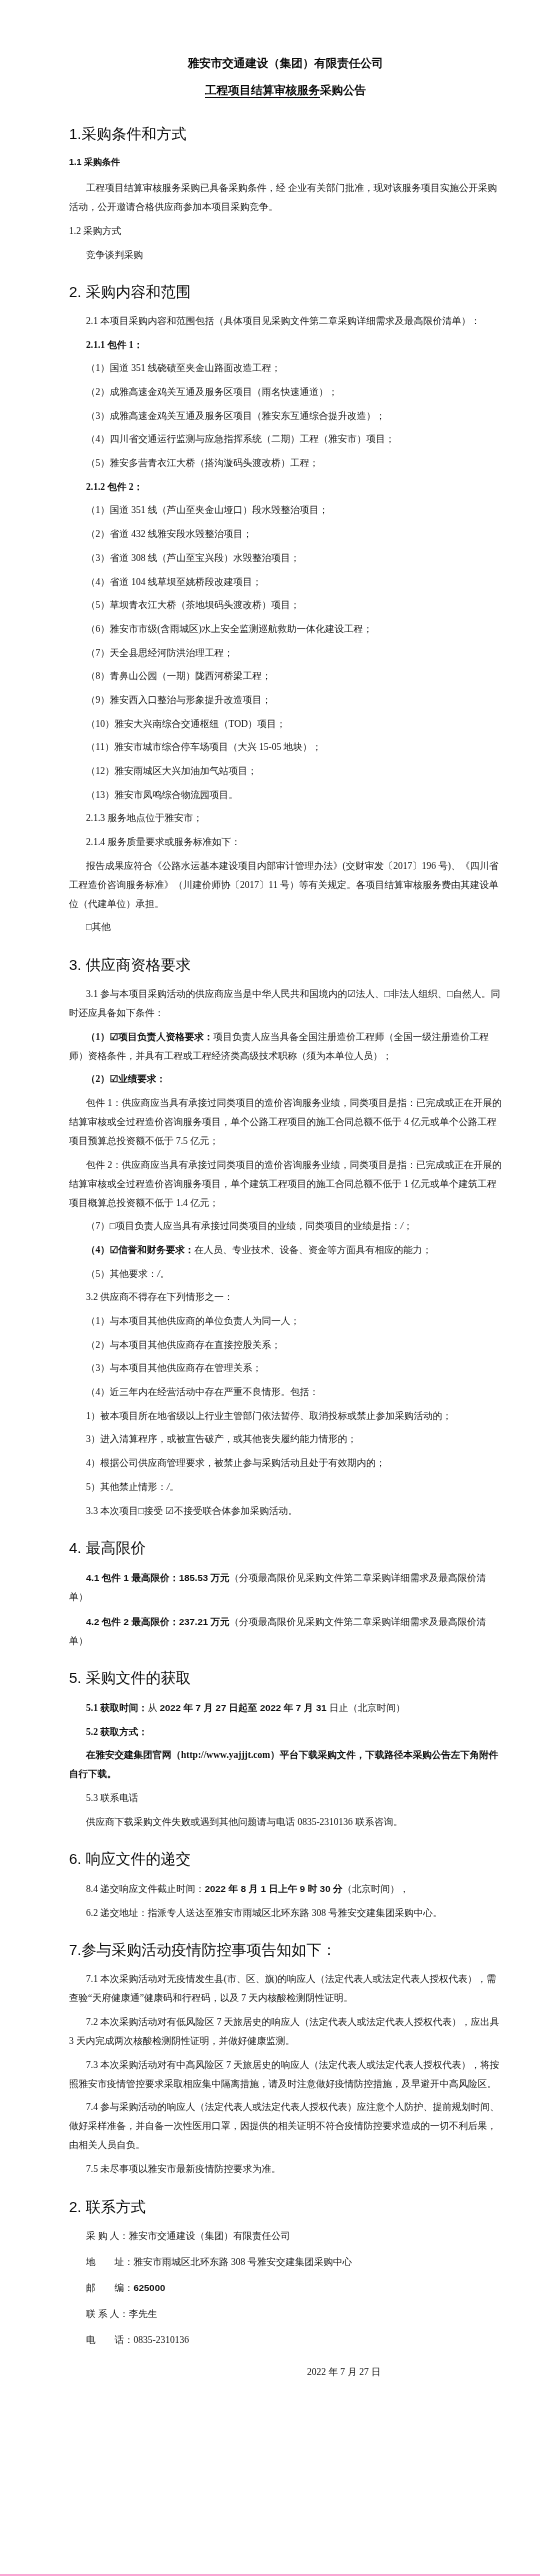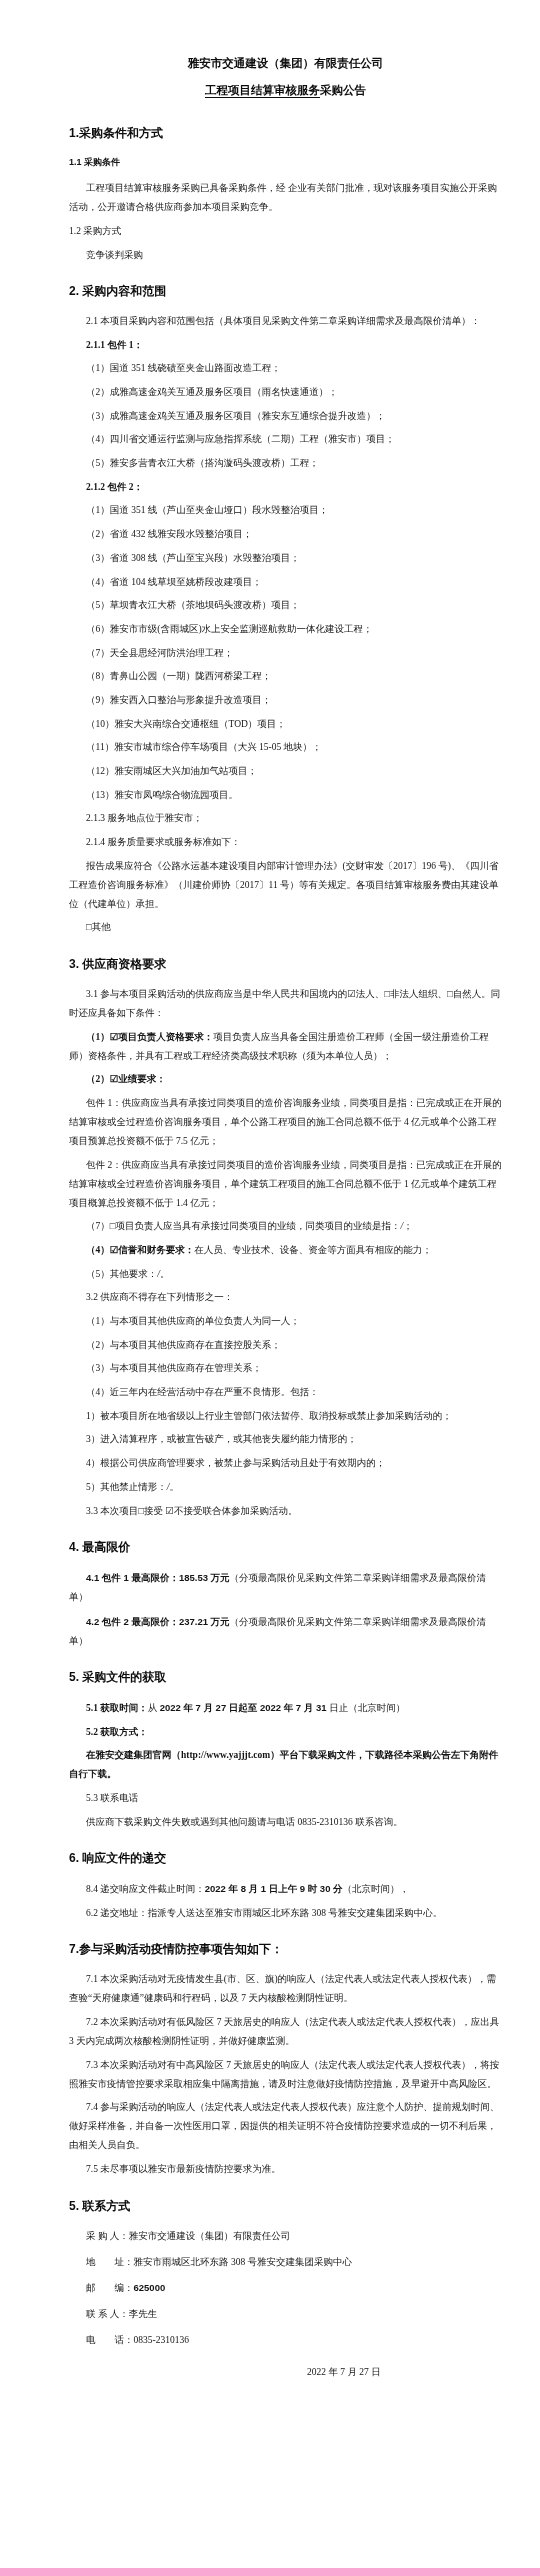--- a/index.html
+++ b/index.html
@@ -7,36 +7,36 @@
     width:540px;
     min-height:2576px;
     box-sizing:border-box;
     margin:0 auto;
     padding:39px 38px 41px 69px;
     background:#ffffff;
     color:#141414;
     font-family:"Liberation Serif","DejaVu Serif",serif;
     font-size:9.5px;
     position:relative;
-    border-bottom:8px solid #f9a8d4;
+    border-bottom:2px solid #f9a8d4;
   }
   .doc-title{
     text-align:center;
     font-family:"Liberation Sans","DejaVu Sans",sans-serif;
     font-weight:bold;
     font-size:11.5px;
     line-height:27px;
     margin:10.8px 0 20px 0;
     color:#0d0d0d;
   }
   .u-title{text-decoration:underline;text-underline-offset:3.4px;text-decoration-thickness:1px;}
   .h1{
     font-family:"Liberation Sans","DejaVu Sans",sans-serif;
-    font-weight:bold;
-    font-size:12px;
+    font-weight:normal;
+    font-size:15px;
     color:#0d0d0d;
     margin:17.6px 0 10.8px 0;
     line-height:19px;
   }
   .hsub{
     font-family:"Liberation Sans","DejaVu Sans",sans-serif;
     font-weight:600;
     font-size:9px;
     margin:9.5px 0 8px 0;
     line-height:17.6px;
@@ -129,21 +129,21 @@
   <p class="p ti"><span>8.4 递交响应文件截止时间：</span><span class="u num">2022 年 8 月 1 日上午 9 时 30 分</span><span>（北京时间），</span></p>
   <p class="p ti"><span>6.2 递交地址：指派专人送达至</span><span class="u">雅安市雨城区北环东路 308 号雅安交建集团采购中心</span><span>。</span></p>
 
   <div class="h1">7.参与采购活动疫情防控事项告知如下：</div>
   <p class="p ti">7.1 本次采购活动对无疫情发生县(市、区、旗)的响应人（法定代表人或法定代表人授权代表），需查验“天府健康通”健康码和行程码，以及 7 天内核酸检测阴性证明。</p>
   <p class="p ti">7.2 本次采购活动对有低风险区 7 天旅居史的响应人（法定代表人或法定代表人授权代表），应出具 3 天内完成两次核酸检测阴性证明，并做好健康监测。</p>
   <p class="p ti">7.3 本次采购活动对有中高风险区 7 天旅居史的响应人（法定代表人或法定代表人授权代表），将按照雅安市疫情管控要求采取相应集中隔离措施，请及时注意做好疫情防控措施，及早避开中高风险区。</p>
   <p class="p ti">7.4 参与采购活动的响应人（法定代表人或法定代表人授权代表）应注意个人防护、提前规划时间、做好采样准备，并自备一次性医用口罩，因提供的相关证明不符合疫情防控要求造成的一切不利后果，由相关人员自负。</p>
   <p class="p ti">7.5 未尽事项以雅安市最新疫情防控要求为准。</p>
 
-  <div class="h1">5.  联系方式</div>
+  <div class="h1">2.  联系方式</div>
   <p class="contact-row"><span>采 购 人：</span><span class="u">雅安市交通建设（集团）有限责任公司</span></p>
   <p class="contact-row"><span>地　　址：</span><span class="u">雅安市雨城区北环东路 308 号雅安交建集团采购中心</span></p>
   <p class="contact-row"><span>邮　　编：</span><span class="u num">625000</span></p>
   <p class="contact-row"><span>联 系 人：</span><span class="u">李先生</span></p>
   <p class="contact-row"><span>电　　话：</span><span class="u">0835-2310136</span></p>
 
   <p class="date-line"><span class="u">2022</span><span> 年 </span><span class="u">7</span><span> 月 </span><span class="u">27</span><span> 日</span></p>
 
 </div>
 

